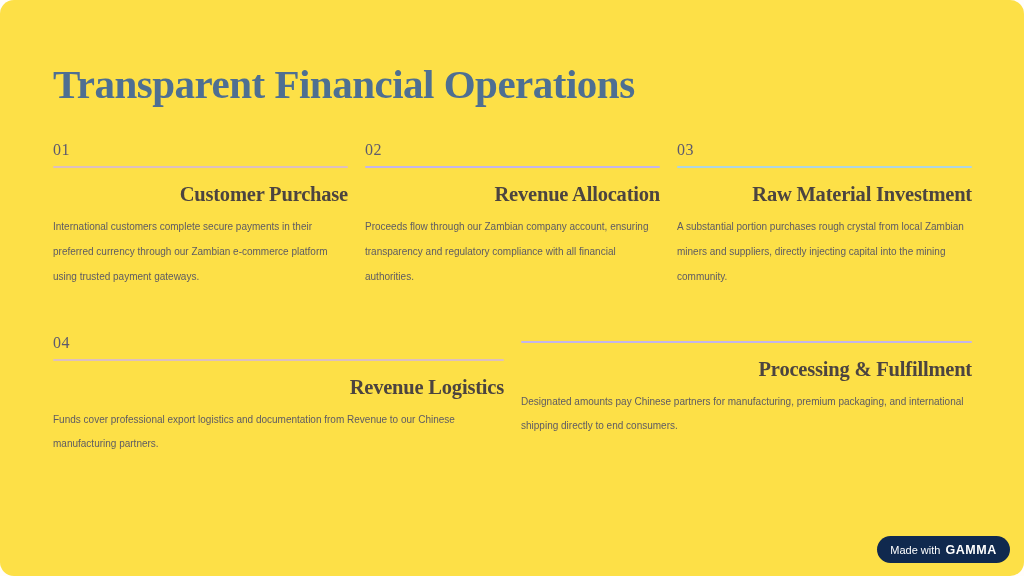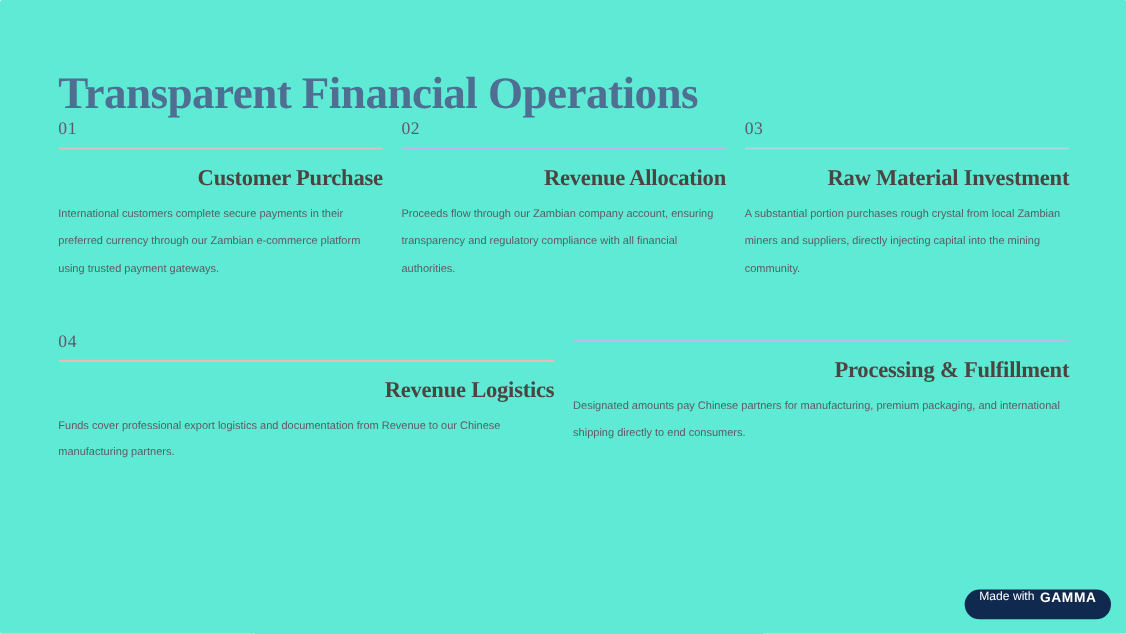--- a/index.html
+++ b/index.html
@@ -4,22 +4,22 @@
 <style>
   * { margin: 0; padding: 0; box-sizing: border-box; }
   html, body { width: 1024px; height: 576px; overflow: hidden; }
   body {
     background: #fffdfb;
     font-family: "Liberation Sans", sans-serif;
   }
   .slide {
     position: absolute;
     inset: 0;
-    background: #5eead4;
-    border-radius: 2px;
+    background: #fde047;
+    border-radius: 14px;
     overflow: hidden;
   }
   .content {
     position: absolute;
     left: 53px;
     right: 52px;
     top: 0;
   }
   .page-title {
     margin-top: 60px;
@@ -29,20 +29,21 @@
     letter-spacing: -0.5px;
     color: #4e6f92;
     line-height: 1.2;
   }
   .row {
     display: grid;
     column-gap: 17px;
   }
   .row-1 {
     grid-template-columns: repeat(3, 1fr);
+    margin-top: 32px;
   }
   .row-2 {
     grid-template-columns: repeat(2, 1fr);
     margin-top: 44px;
   }
   .step-number {
     font-family: "Liberation Serif", "DejaVu Serif", serif;
     font-size: 16px;
     color: #5d5a6e;
     letter-spacing: 0.5px;
@@ -70,21 +71,21 @@
   }
   .gamma-badge {
     position: absolute;
     right: 14px;
     bottom: 13px;
     height: 27px;
     padding: 0 13px;
     border-radius: 14px;
     background: #10294e;
     display: flex;
-    align-items: flex-start;
+    align-items: center;
     gap: 5px;
     cursor: pointer;
   }
   .gamma-badge .made-with {
     color: #ffffff;
     font-size: 11px;
   }
   .gamma-badge .brand {
     color: #ffffff;
     font-size: 12.5px;

